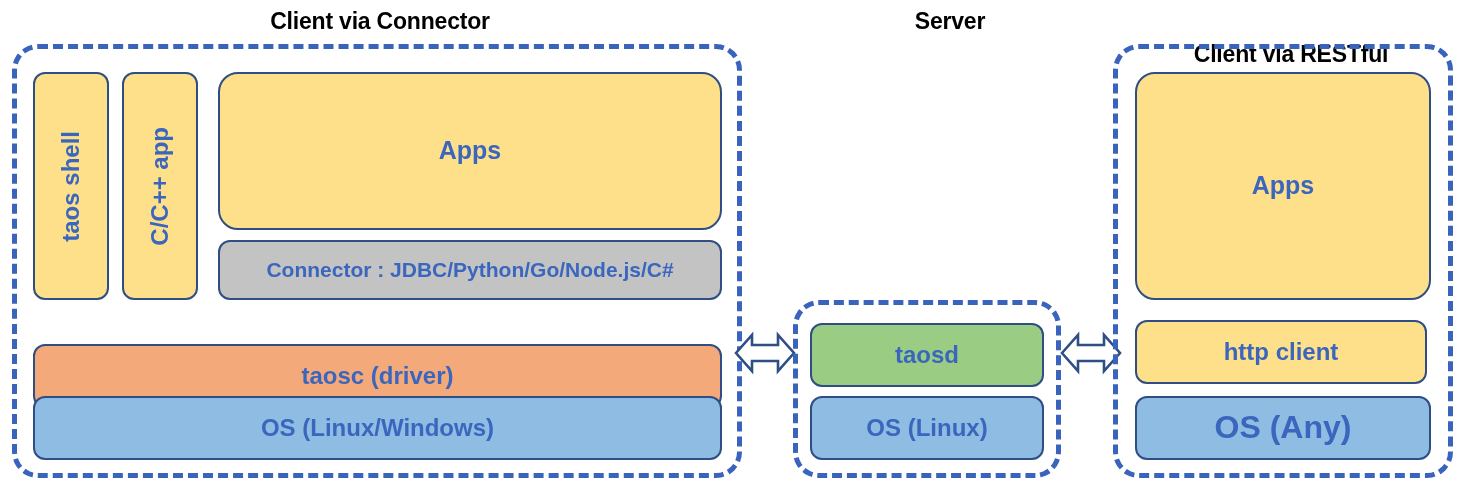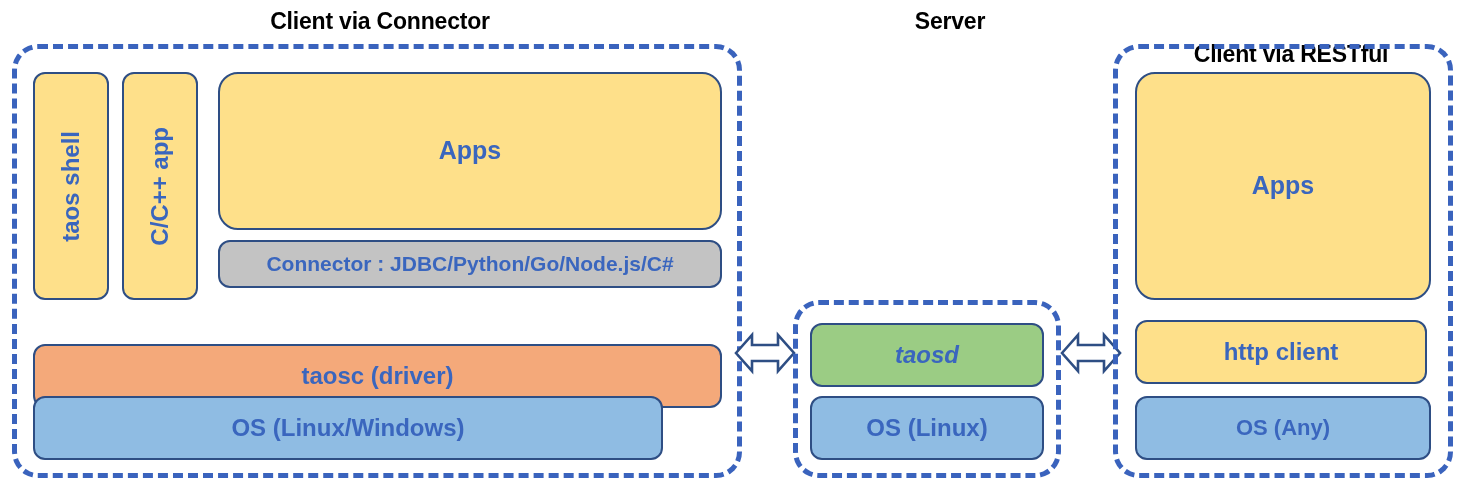--- a/index.html
+++ b/index.html
@@ -93,41 +93,41 @@
   </div>
 
   <div class="box fill-yellow" style="left:122px; top:72px; width:76px; height:228px; font-size:24px;">
     <span class="vertical-text">C/C++ app</span>
   </div>
 
   <div class="box fill-yellow round-lg" style="left:218px; top:72px; width:504px; height:158px; font-size:25px;">
     <span>Apps</span>
   </div>
 
-  <div class="box fill-gray" style="left:218px; top:240px; width:504px; height:48px; font-size:21px;">
+  <div class="box fill-gray" style="left:218px; top:240px; width:504px; height:60px; font-size:21px;">
     <span>Connector : JDBC/Python/Go/Node.js/C#</span>
   </div>
 
   <div class="box fill-orange" style="left:33px; top:320px; width:689px; height:64px; font-size:24px;margin-top:24px;">
     <span>taosc (driver)</span>
   </div>
 
-  <div class="box fill-blue" style="left:33px; top:396px; width:630px; height:64px; font-size:24px;">
+  <div class="box fill-blue" style="left:33px; top:396px; width:689px; height:64px; font-size:24px;">
     <span>OS (Linux/Windows)</span>
   </div>
 
   <div class="arrow" style="left:734px; top:328px;">
     <svg width="62" height="50" viewBox="0 0 62 50">
       <polygon points="2,25 18,7 18,17 44,17 44,7 60,25 44,43 44,33 18,33 18,43" fill="#ffffff" stroke="#2E4E84" stroke-width="2.6" stroke-linejoin="miter"></polygon>
     </svg>
   </div>
 
   <div class="dashed-group" style="left:793px; top:300px; width:268px; height:178px;"></div>
 
-  <div class="box fill-green" style="left:810px; top:323px; width:234px; height:64px; font-size:24px;font-style:italic;">
+  <div class="box fill-green" style="left:810px; top:323px; width:234px; height:64px; font-size:24px;">
     <span>taosd</span>
   </div>
 
   <div class="box fill-blue" style="left:810px; top:396px; width:234px; height:64px; font-size:24px;">
     <span>OS (Linux)</span>
   </div>
 
   <div class="arrow" style="left:1060px; top:328px;">
     <svg width="62" height="50" viewBox="0 0 62 50">
       <polygon points="2,25 18,7 18,17 44,17 44,7 60,25 44,43 44,33 18,33 18,43" fill="#ffffff" stroke="#2E4E84" stroke-width="2.6" stroke-linejoin="miter"></polygon>
@@ -139,17 +139,17 @@
   <div class="box fill-yellow round-lg" style="left:1135px; top:72px; width:296px; height:228px; font-size:25px;">
     <div>
       <span class="label-line">Apps</span>
     </div>
   </div>
 
   <div class="box fill-yellow" style="left:1135px; top:320px; width:292px; height:64px; font-size:24px;">
     <span>http client</span>
   </div>
 
-  <div class="box fill-blue" style="left:1135px; top:396px; width:296px; height:64px; font-size:22px;">
+  <div class="box fill-blue" style="left:1135px; top:396px; width:296px; height:64px; font-size:32px;">
     <span>OS (Any)</span>
   </div>
 
 </div>
 
 </body></html>

